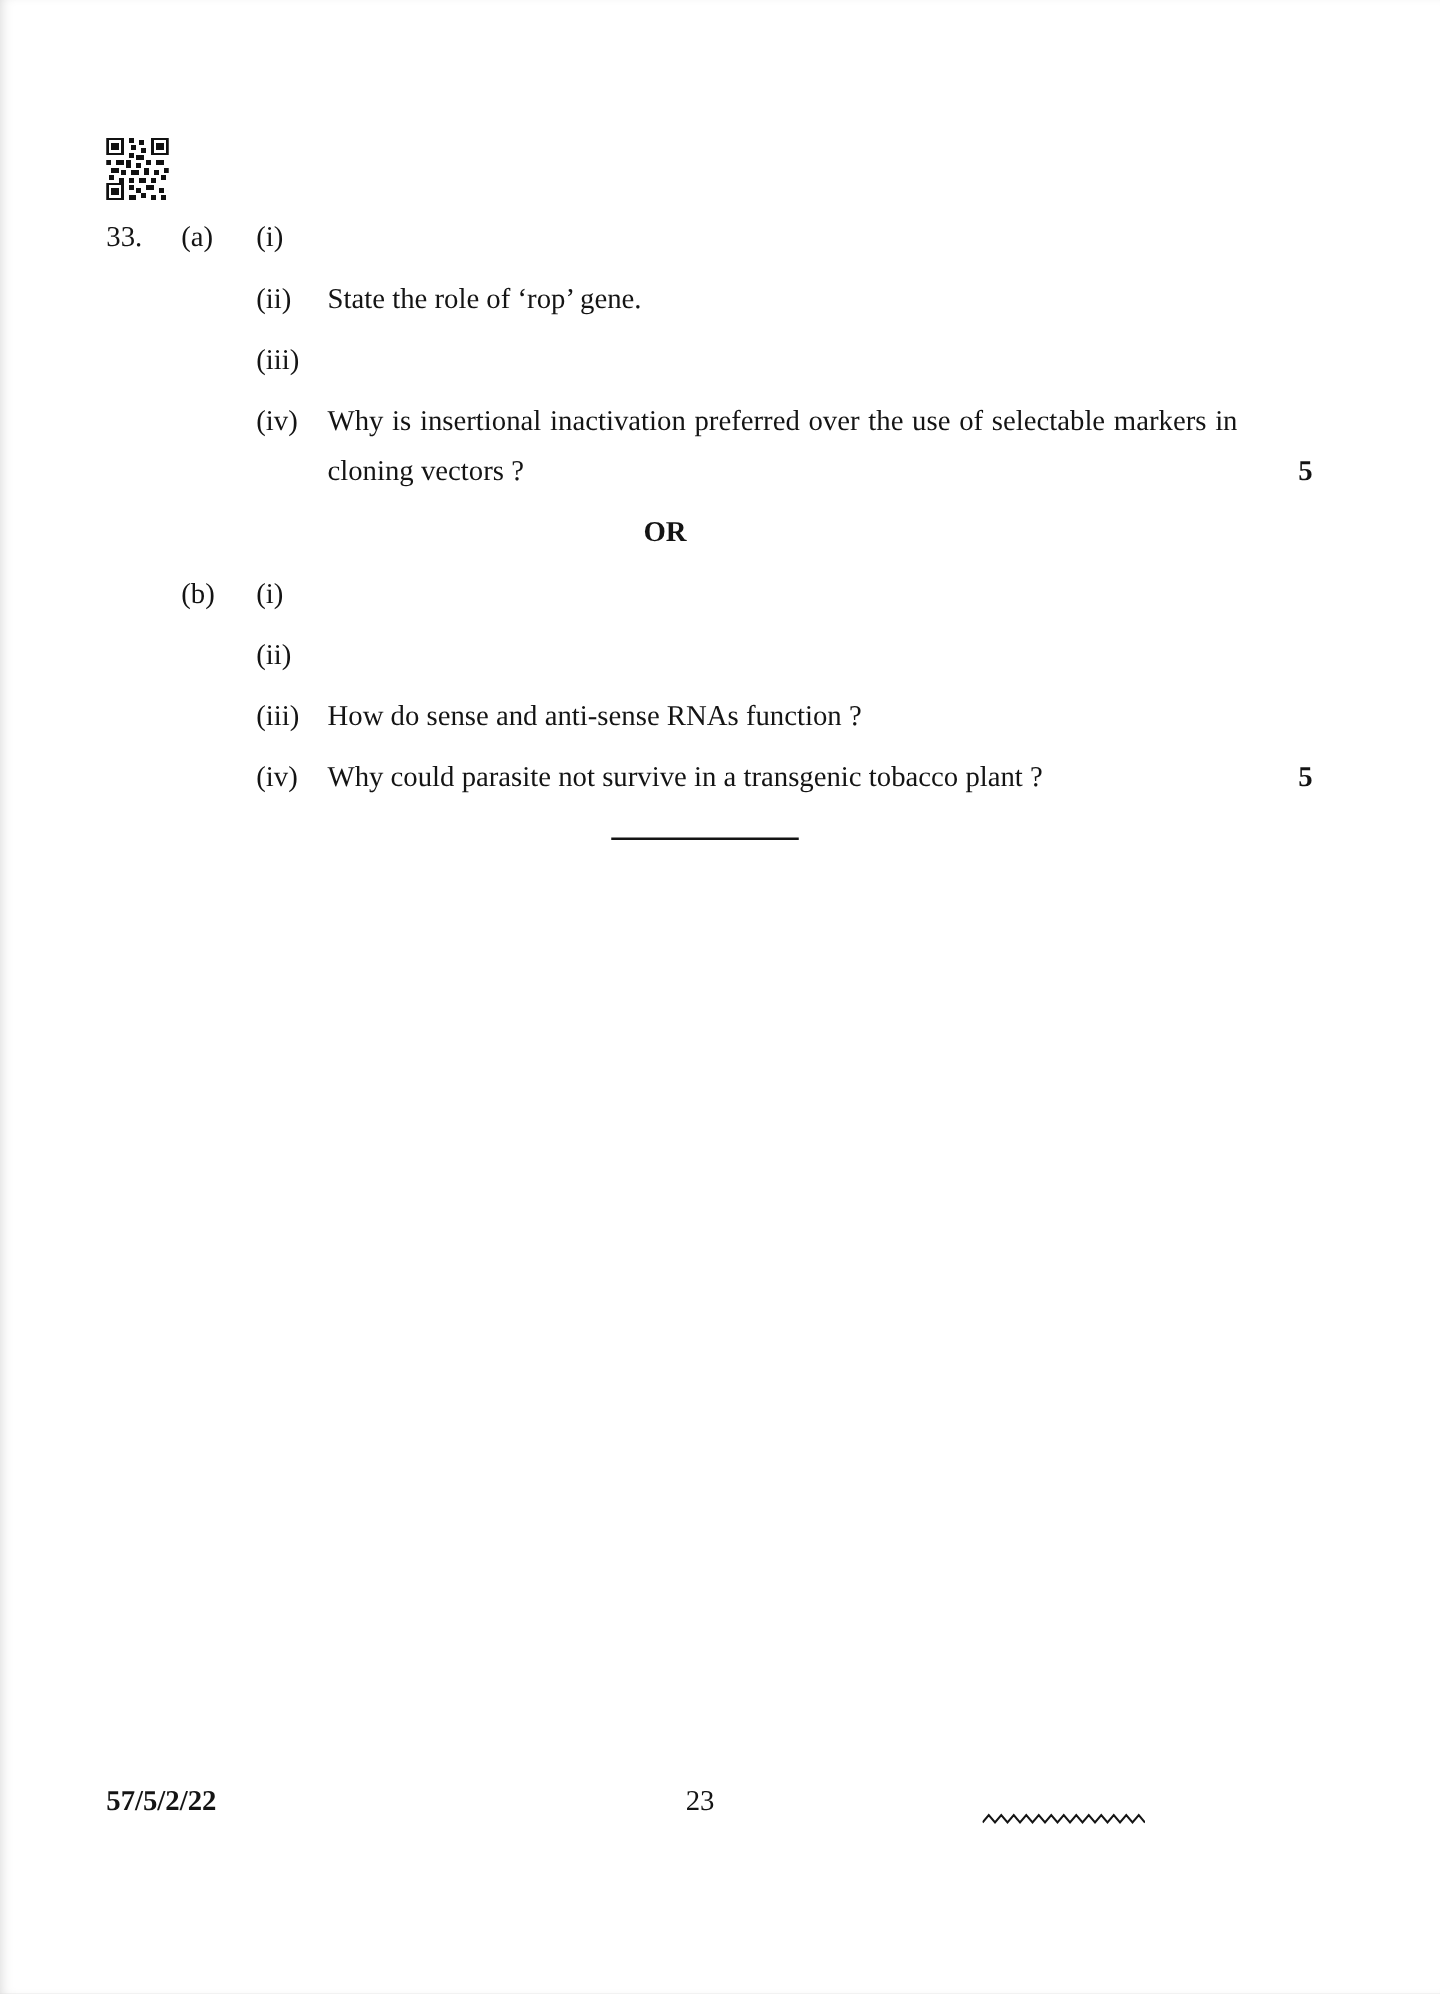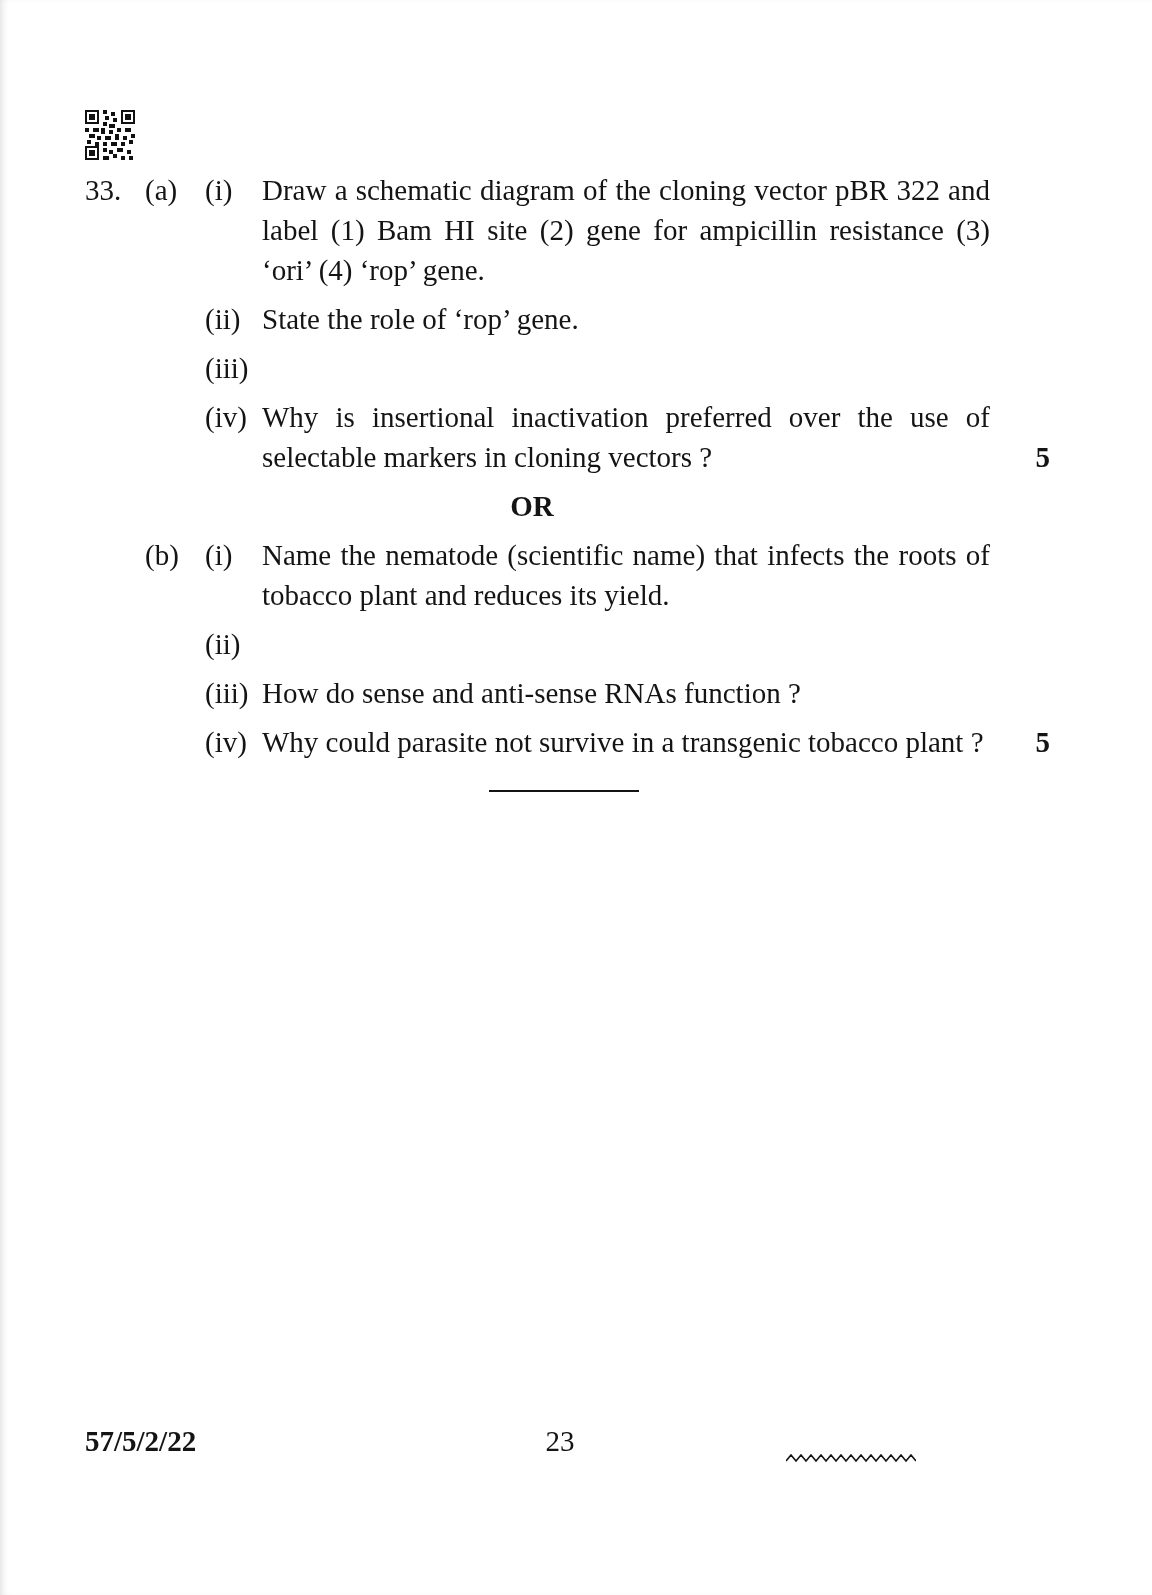--- a/index.html
+++ b/index.html
@@ -2,21 +2,21 @@
 <html><head>
 <meta charset="utf-8">
 <style>
   html,body{margin:0;padding:0;background:#e8e8e8;}
   .page{
     position:relative;
     width:1152px;height:1595px;
     background:#ffffff;
     color:#141414;
     font-family:"Liberation Serif","DejaVu Serif",serif;
-    font-size:29px;
+    font-size:23px;
     overflow:hidden;
     box-shadow:inset 6px 0 10px -6px rgba(0,0,0,.18);
   }
   .qr{position:absolute;left:85px;top:110px;width:50px;height:50px;}
   .question{position:absolute;left:0;top:170px;width:1152px;}
   .row{
     display:flex;align-items:flex-start;
     padding-left:85px;
     margin-bottom:9px;
     line-height:40px;
@@ -103,21 +103,20 @@
       </g>
     </svg>
   </div>
 
   <div class="question">
 
     <div class="row">
       <span class="col-q">33.</span>
       <span class="col-part">(a)</span>
       <span class="col-num">(i)</span>
-      <span class="col-text">Draw a schematic diagram of the cloning vector pBR 322 and label (1) Bam HI site (2) gene for ampicillin resistance (3) ‘ori’ (4) ‘rop’ gene.</span>
       <span class="col-marks"></span>
     </div>
 
     <div class="row">
       <span class="col-q"></span>
       <span class="col-part"></span>
       <span class="col-num">(ii)</span>
       <span class="col-text">State the role of ‘rop’ gene.</span>
       <span class="col-marks"></span>
     </div>
@@ -136,21 +135,20 @@
       <span class="col-text">Why is insertional inactivation preferred over the use of selectable markers in cloning vectors ?</span>
       <span class="col-marks">5</span>
     </div>
 
     <div class="or-row">OR</div>
 
     <div class="row">
       <span class="col-q"></span>
       <span class="col-part">(b)</span>
       <span class="col-num">(i)</span>
-      <span class="col-text">Name the nematode (scientific name) that infects the roots of tobacco plant and reduces its yield.</span>
       <span class="col-marks"></span>
     </div>
 
     <div class="row">
       <span class="col-q"></span>
       <span class="col-part"></span>
       <span class="col-num">(ii)</span>
       <span class="col-marks"></span>
     </div>
 

